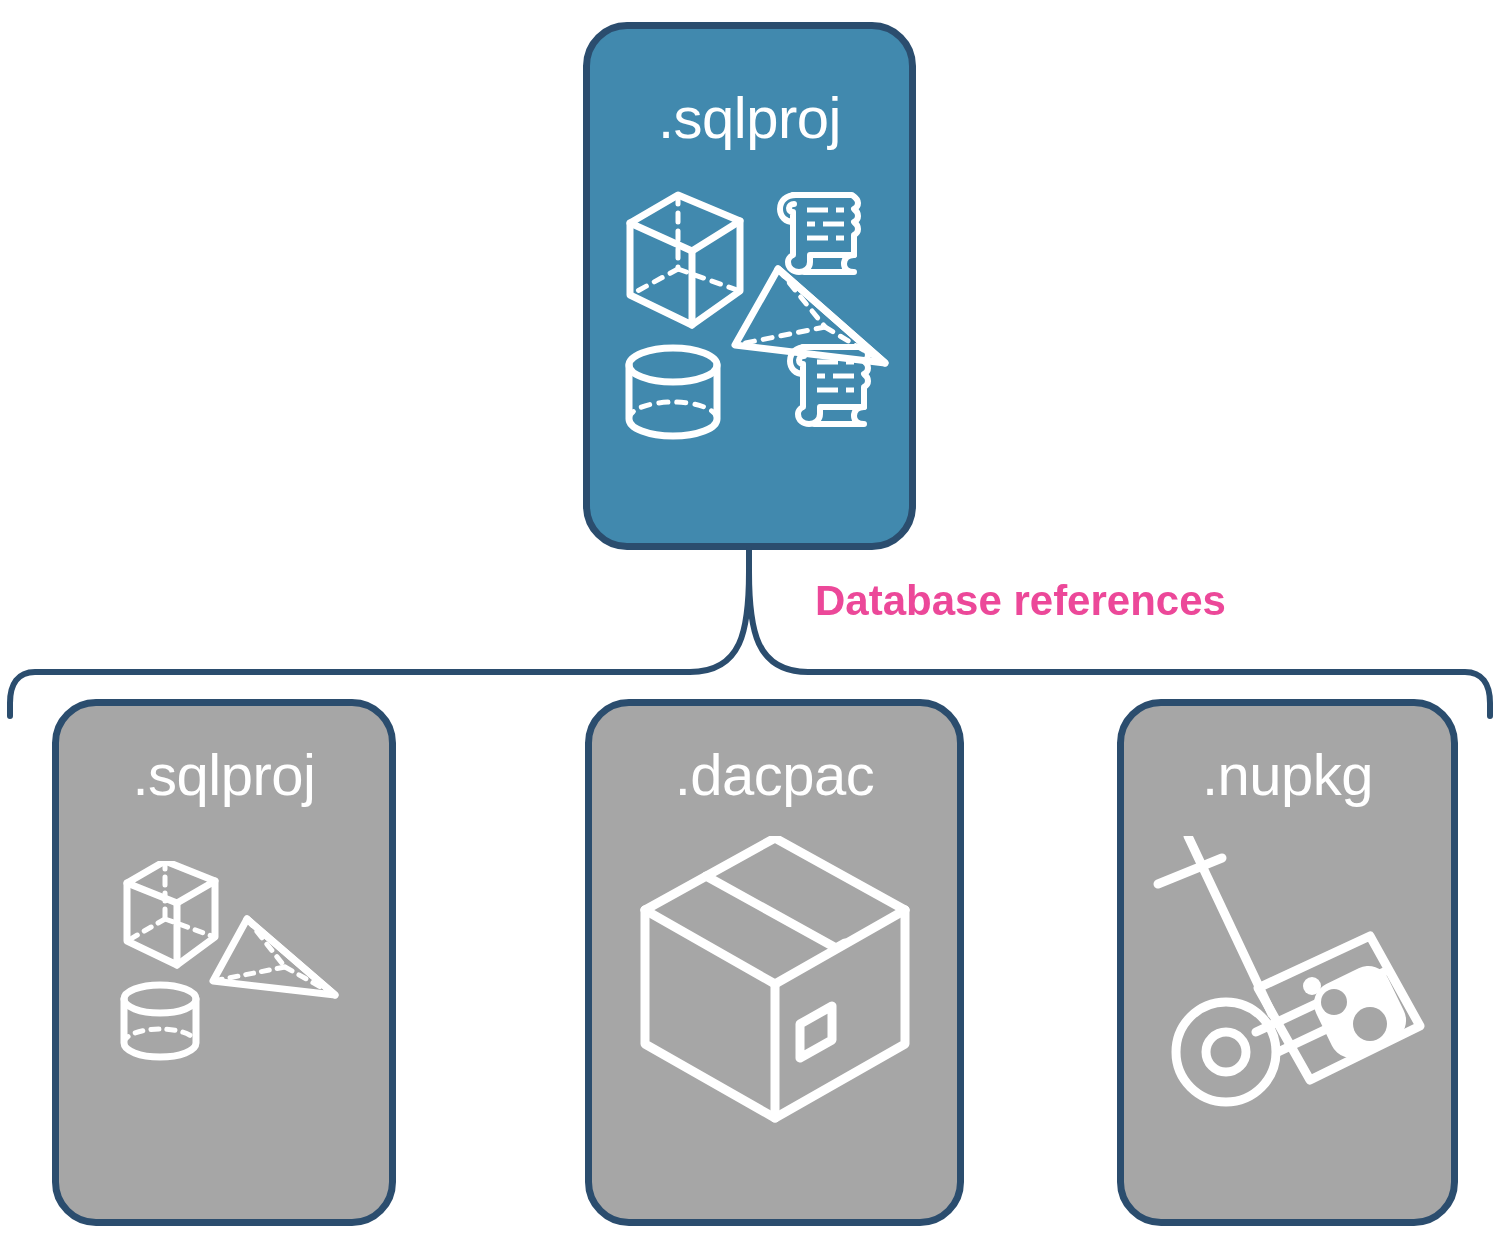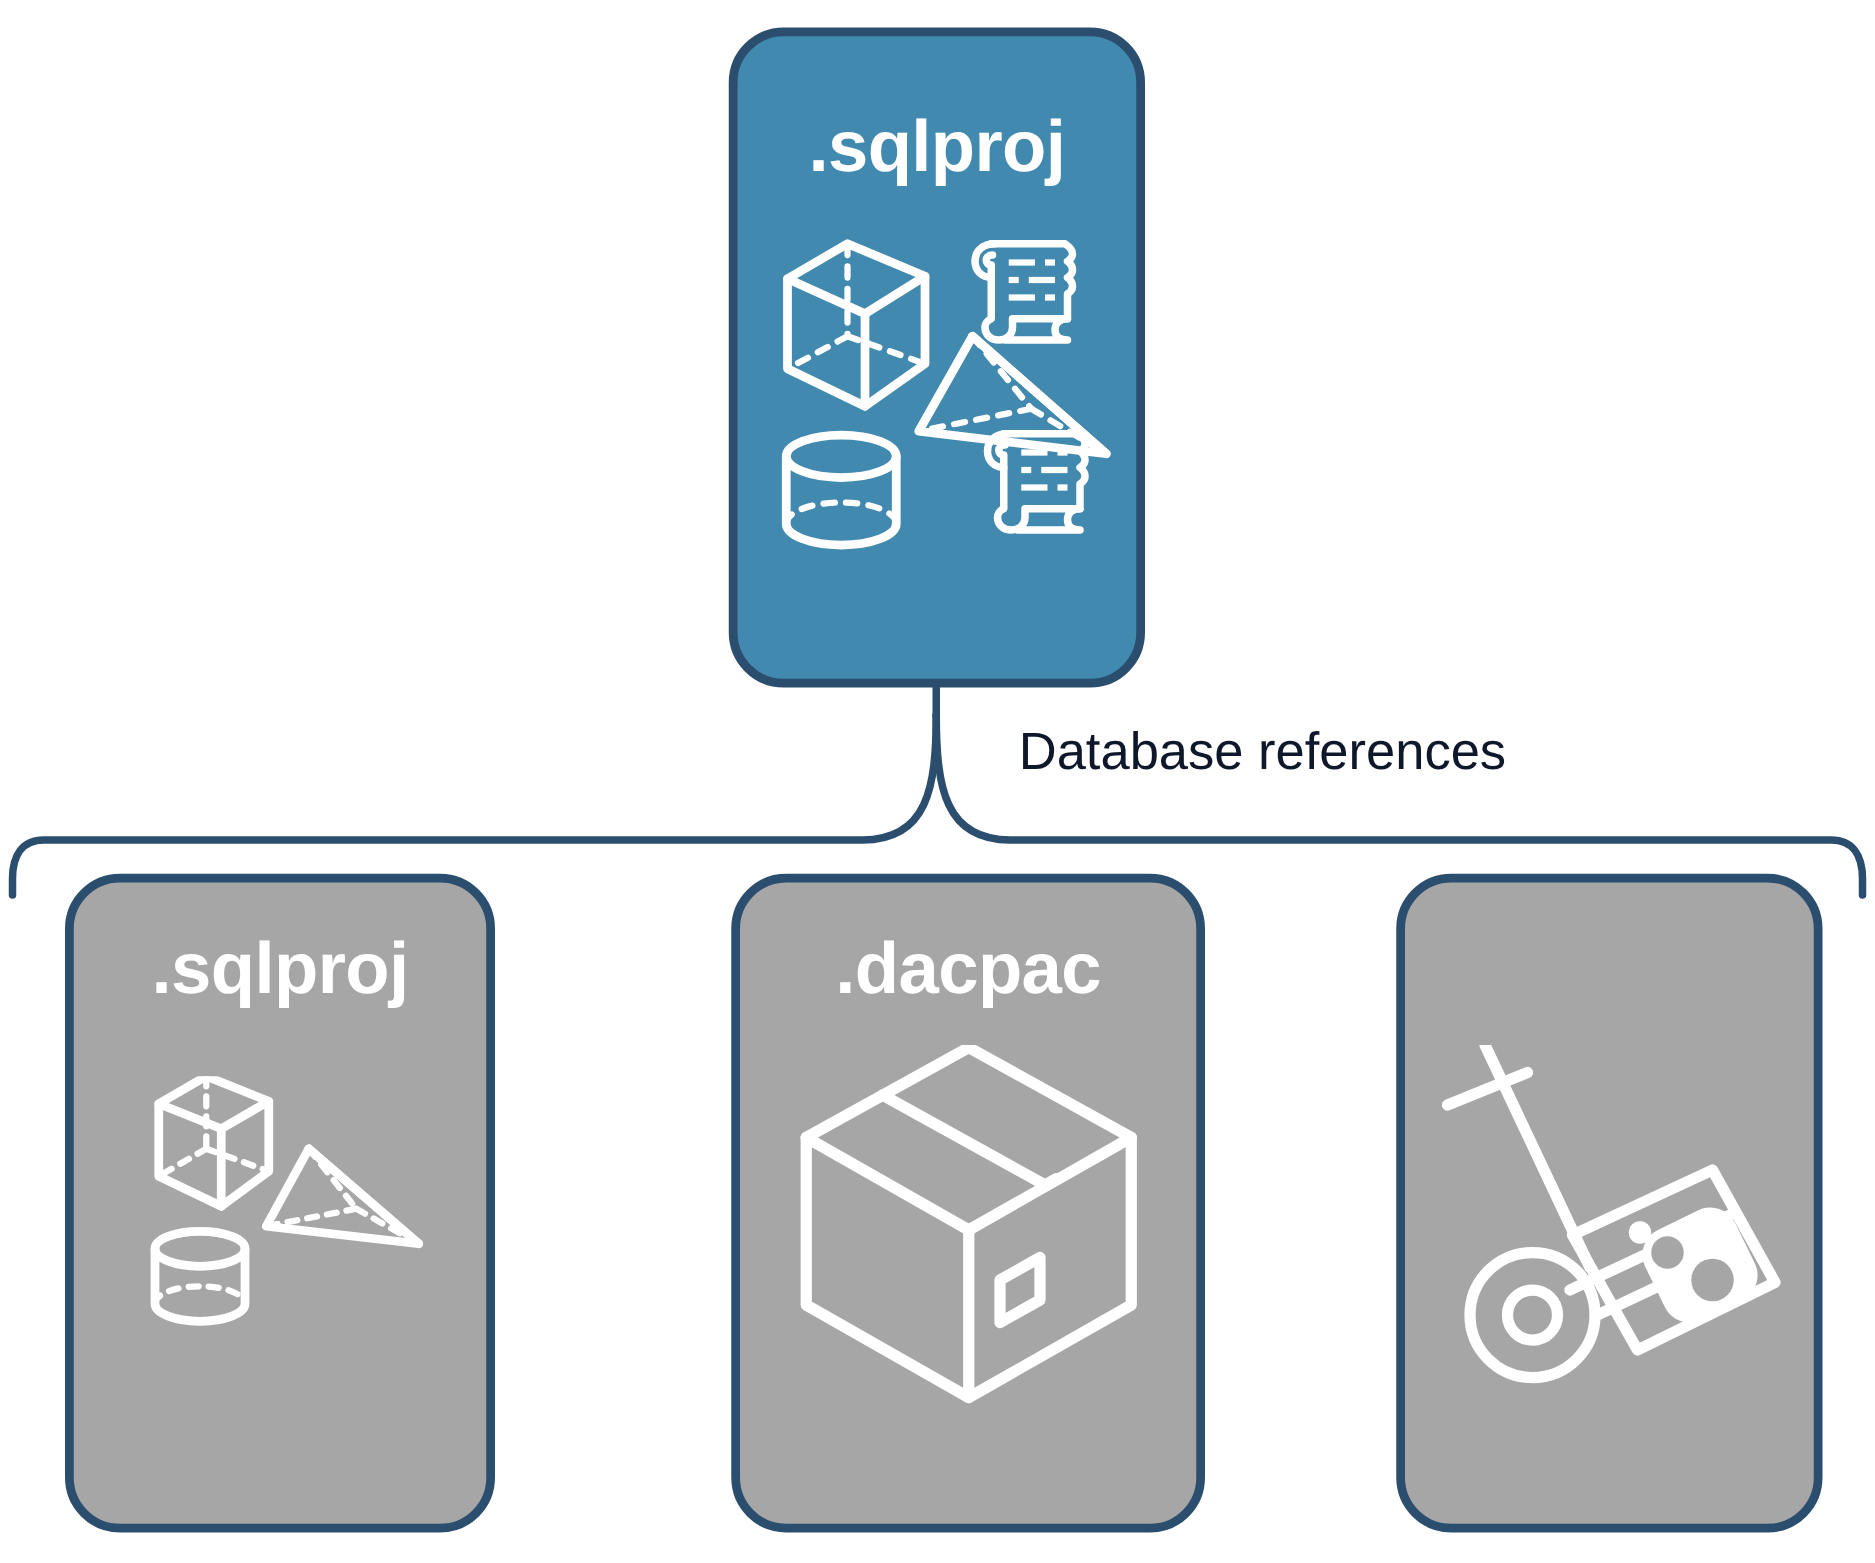--- a/index.html
+++ b/index.html
@@ -30,21 +30,21 @@
   }
   .card-blue  { background: #4189ae; }
   .card-gray  { background: #a6a6a6; }
 
   .card-title {
     position: absolute;
     left: 0;
     right: 0;
     text-align: center;
     color: #ffffff;
-    font-weight: bold;
+    font-weight: normal;
     letter-spacing: -0.5px;
     line-height: 1;
     user-select: none;
   }
 
   .card-icons {
     position: absolute;
     left: 0;
     right: 0;
     display: flex;
@@ -56,22 +56,22 @@
     position: absolute;
     left: 0;
     top: 0;
     width: 1500px;
     height: 1250px;
     pointer-events: none;
   }
 
   .ref-label {
     position: absolute;
-    color: #0f172a;
-    font-weight: normal;
+    color: #ec4899;
+    font-weight: bold;
     line-height: 1;
     white-space: nowrap;
     user-select: none;
   }
 
   
   #card-top        { left: 583px;  top: 22px;   width: 333px; height: 528px; }
   #card-top .card-title   { top: 60px;  font-size: 58px; }
   #card-top .card-icons   { top: 148px; height: 270px; }
 
@@ -238,20 +238,21 @@
           <line x1="66" y1="40" x2="196" y2="112"></line>
           <line x1="196" y1="112" x2="205" y2="107"></line>
 
           <polygon points="160,188 192,170 192,204 160,222"></polygon>
         </g>
       </svg>
     </div>
   </div>
 
   <div class="card card-gray" id="card-nupkg">
+    <div class="card-title">.nupkg</div>
 
     <div class="card-icons">
       <svg width="280" height="290" viewBox="0 0 280 290">
         <g fill="none" stroke="#ffffff" stroke-width="9" stroke-linecap="round" stroke-linejoin="round">
 
           <line x1="10" y1="48" x2="74" y2="22"></line>
 
           <line x1="40" y1="0" x2="124" y2="178"></line>
 
           <line x1="108" y1="196" x2="236" y2="136"></line>

